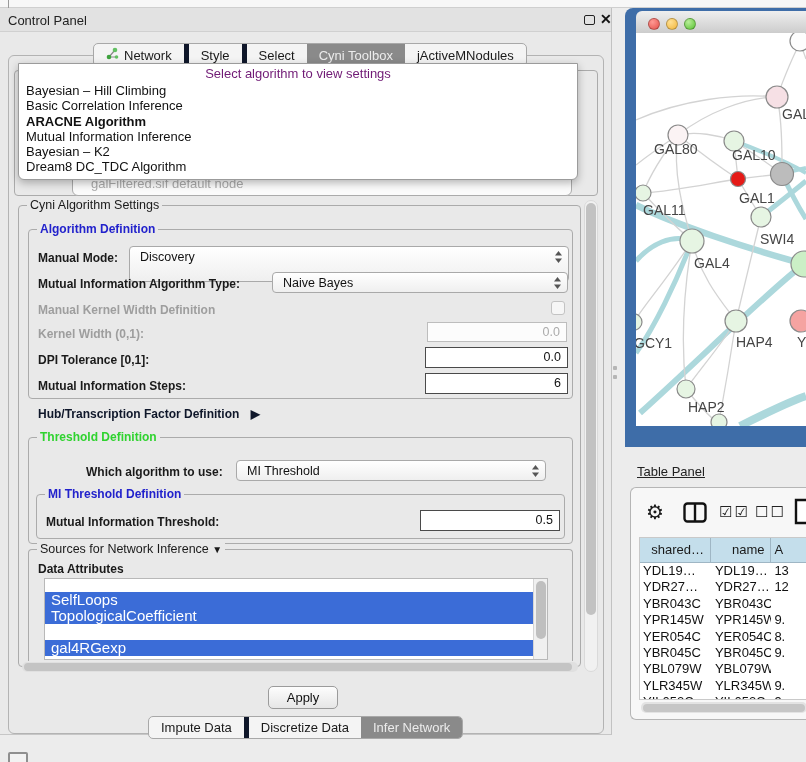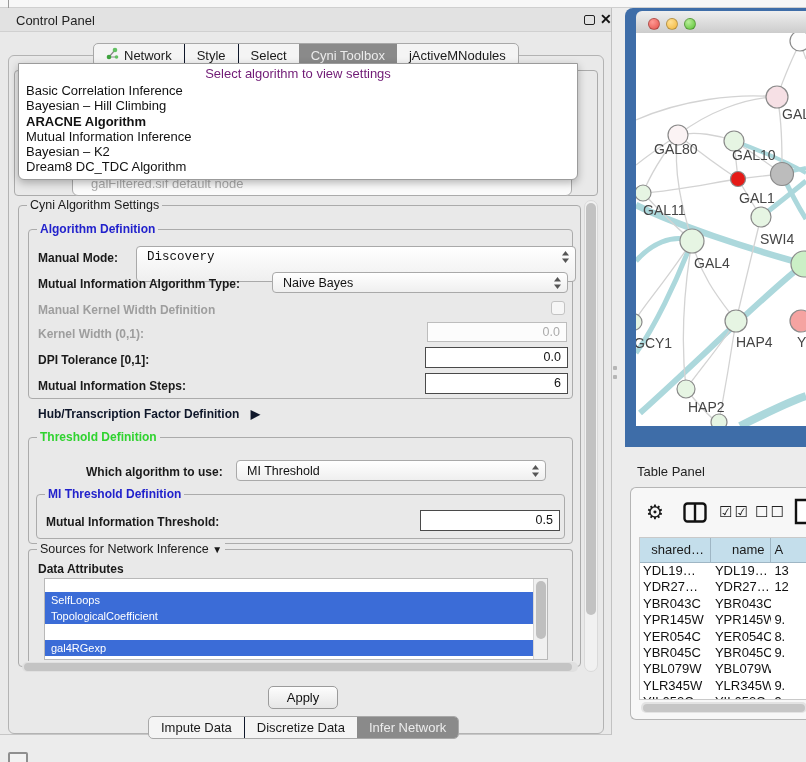--- a/index.html
+++ b/index.html
@@ -9,30 +9,30 @@
 
   .abs { position:absolute; }
 
   
   #top-strip { left:0; top:0; width:806px; height:8px; background:#F7F7F7; border-bottom:1px solid #CFCFCF; }
   #top-strip .tick { position:absolute; left:8px; top:0; width:1px; height:8px; background:#9A9A9A; }
 
   
   #control-panel { left:0; top:8px; width:612px; height:727px; background:#E9E9E9; border-right:1px solid #C2C2C2; border-bottom:1px solid #C6C6C6; }
   #cp-header { position:absolute; left:0; top:0; width:100%; height:24px; background:#E2E2E2; border-bottom:1px solid #D0D0D0; }
-  #cp-title { position:absolute; left:8px; top:5px; font-size:13px; color:#222;margin-left:8px; }
+  #cp-title { position:absolute; left:8px; top:5px; font-size:13px; color:#222; }
   #cp-float { position:absolute; left:584px; top:7px; width:11px; height:10px; border:1.6px solid #222; border-radius:2px; }
   #cp-close { position:absolute; left:600px; top:3px; font-size:14px; font-weight:bold; color:#111; }
 
   #cp-content-box { position:absolute; left:8px; top:47px; width:596px; height:679px; border:1px solid #B3B3B3; border-radius:6px; background:#E9E9E9; }
 
   
   #cp-tabs { position:absolute; left:93px; top:35px; height:24px; display:flex; border:1px solid #A8A8A8; border-radius:5px; background:#F4F4F4; overflow:hidden; z-index:5; }
   .tab { display:flex; align-items:center; padding:0 12px; font-size:13px; color:#1A1A1A; white-space:nowrap; }
-  .tab.sep { border-right:1px solid #0f172a; }
+  .tab.sep { border-right:5px solid #0f172a; }
   .tab.selected { background:#8A8A8A; color:#ECECEC; }
   .tab .net-icon { margin-right:5px; }
 
   
   .groupbox { position:absolute; border:1px solid #ABABAB; border-radius:4px; }
   .group-label { position:absolute; top:-8px; left:8px; background:#E9E9E9; padding:0 3px; font-size:12px; font-weight:bold; white-space:nowrap; }
   .group-label.plain { font-weight:normal; font-size:12.5px; color:#1A1A1A; }
   .group-label.blue { color:#2222CC; }
   .group-label.green { color:#2FD32F; }
 
@@ -54,21 +54,21 @@
   .combo svg { position:absolute; right:5px; top:3px; }
   .tfield { position:absolute; background:#FFFFFF; border:1px solid #4A4A4A; font-size:12.5px; color:#111; text-align:right; padding:2px 6px 0 0; }
   .tfield.disabled { border:1px solid #BDBDBD; color:#ABABAB; background:#FCFCFC; }
   #manual-kernel-checkbox { position:absolute; left:551px; top:293px; width:14px; height:14px; border:1px solid #C3C3C3; border-radius:3px; background:#F6F6F6; }
   #hub-row { position:absolute; left:38px; top:399px; font-size:12px; font-weight:bold; color:#0f172a; }
   #hub-row .arrow { font-size:12px; margin-left:8px; }
   #sources-title-caret { font-size:10px; }
 
   
   #attr-list { position:absolute; left:44px; top:570px; width:504px; height:82px; background:#FFFFFF; border:1px solid #B8B8B8; overflow:hidden; }
-  .list-item { position:absolute; left:0; width:489px; height:16px; line-height:16px; background:#3B6CD7; color:#FFFFFF; font-size:11px; padding-left:6px; white-space:nowrap; }
+  .list-item { position:absolute; left:0; width:489px; height:16px; line-height:16px; background:#3B6CD7; color:#FFFFFF; font-size:15px; padding-left:6px; white-space:nowrap; }
   #attr-scroll-track { position:absolute; right:0; top:0; width:14px; height:100%; background:#F0F0F0; border-left:1px solid #D5D5D5; }
   #attr-scroll-thumb { position:absolute; left:1.5px; top:2px; width:10px; height:58px; background:#BFBFBF; border-radius:5px; }
 
   
   #settings-vscroll { position:absolute; left:584px; top:192px; width:14px; height:472px; background:#F1F1F1; border:1px solid #DADADA; border-radius:7px; }
   #settings-vscroll .thumb { position:absolute; left:1px; top:2px; width:10px; height:412px; background:#C2C2C2; border-radius:5px; }
   #settings-hscroll { position:absolute; left:22px; top:654px; width:556px; height:10px; background:#E0E0E0; border-radius:5px; }
   #settings-hscroll .thumb { position:absolute; left:2px; top:1px; width:548px; height:8px; background:#C4C4C4; border-radius:4px; }
 
   
@@ -82,21 +82,21 @@
   
   #net-window { left:625px; top:8px; width:181px; height:439px; background:#3E6DA8; border-radius:8px 0 0 0; }
   #net-titlebar { position:absolute; left:11px; top:3px; width:170px; height:25px; background:linear-gradient(#EFEFEF,#C9C9C9); border-radius:6px 0 0 0; border-bottom:1px solid #9E9E9E; }
   .light { position:absolute; top:7px; width:12px; height:12px; border-radius:50%; border:1px solid rgba(0,0,0,0.25); }
   #light-close { left:12px; background:radial-gradient(circle at 35% 30%, #FF9A94, #E5504A); }
   #light-min { left:30px; background:radial-gradient(circle at 35% 30%, #FFE093, #F2B63B); }
   #light-max { left:48px; background:radial-gradient(circle at 35% 30%, #B9EE9A, #58C231); }
   #net-canvas { position:absolute; left:11px; top:25px; width:170px; height:393px; background:#FFFFFF; overflow:hidden; }
 
   
-  #table-panel-title { left:637px; top:464px; font-size:13px; color:#222; }
+  #table-panel-title { left:637px; top:464px; font-size:13px; color:#222;text-decoration:underline; }
   #table-panel { left:630px; top:487px; width:176px; height:233px; background:#F7F7F7; border:1px solid #B5B5B5; border-radius:6px 0 0 6px; border-right:none; overflow:hidden; }
   #tp-toolbar { position:absolute; left:0; top:0; width:100%; height:49px; }
   #gear-icon { position:absolute; left:15px; top:12px; font-size:20px; color:#1A1A1A; }
   #col-icon { position:absolute; left:52px; top:14px; }
   #cb-checked { position:absolute; left:88px; top:15px; font-size:15px; color:#222; letter-spacing:2px; }
   #cb-unchecked { position:absolute; left:124px; top:15px; font-size:15px; color:#222; letter-spacing:2px; }
   #page-icon { position:absolute; left:163px; top:10px; }
   #tp-table { position:absolute; left:8px; top:49px; width:168px; height:163px; background:#FFFFFF; border:1px solid #C9C9C9; border-right:none; overflow:hidden; }
   .th-row { display:flex; height:25px; background:#C4DEEB; border-bottom:1px solid #9FB6C4; }
   .th { font-size:13px; color:#1A1A1A; line-height:24px; border-right:1px solid #9FB6C4; background:#C4DEEB; }
@@ -162,38 +162,38 @@
         </div>
     </div>
 
     <div class="groupbox" style="left:14px; top:62px; width:584px; height:126px;"></div>
     <div id="bg-combo">
       <span>galFiltered.sif default node</span>
     </div>
 
     <div id="algo-popup">
       <div class="ph">Select algorithm to view settings</div>
+      <div class="menu-item">Bayesian – Hill Climbing</div>
       <div class="menu-item">Basic Correlation Inference</div>
-      <div class="menu-item">Bayesian – Hill Climbing</div>
       <div class="menu-item bold">ARACNE Algorithm</div>
       <div class="menu-item">Mutual Information Inference</div>
       <div class="menu-item">Bayesian – K2</div>
       <div class="menu-item">Dream8 DC_TDC Algorithm</div>
     </div>
 
     <div class="groupbox" style="left:18px; top:197px; width:563px; height:462px;">
       <span class="group-label plain">Cyni Algorithm Settings</span>
     </div>
 
     <div class="groupbox" style="left:28px; top:221px; width:545px; height:170px;">
       <span class="group-label blue">Algorithm Definition</span>
     </div>
 
     <span class="form-label" style="left:38px; top:243px;">Manual Mode:</span>
-    <div class="combo" style="left:136px; top:238px; width:440px; height:36px;font-family:Liberation Mono, monospace;">
+    <div class="combo" style="left:129px; top:238px; width:440px; height:36px;">
       <span class="cv">Discovery</span>
       <svg width="9" height="14">
           <path d="M4.5 1 L8 5.5 H1 Z" fill="#555"></path>
           <path d="M4.5 13 L1 8.5 H8 Z" fill="#555"></path>
         </svg>
     </div>
 
     <span class="form-label" style="left:38px; top:269px;">Mutual Information Algorithm Type:</span>
     <div class="combo" style="left:272px; top:264px; width:296px; height:21px;">
       <span class="cv">Naive Bayes</span>

